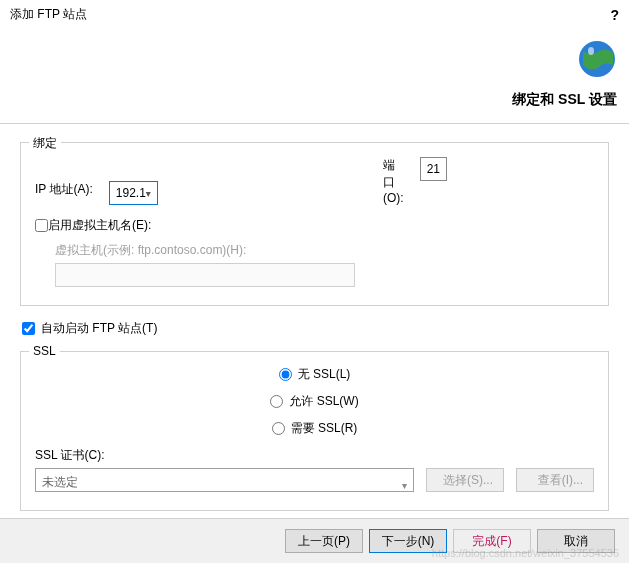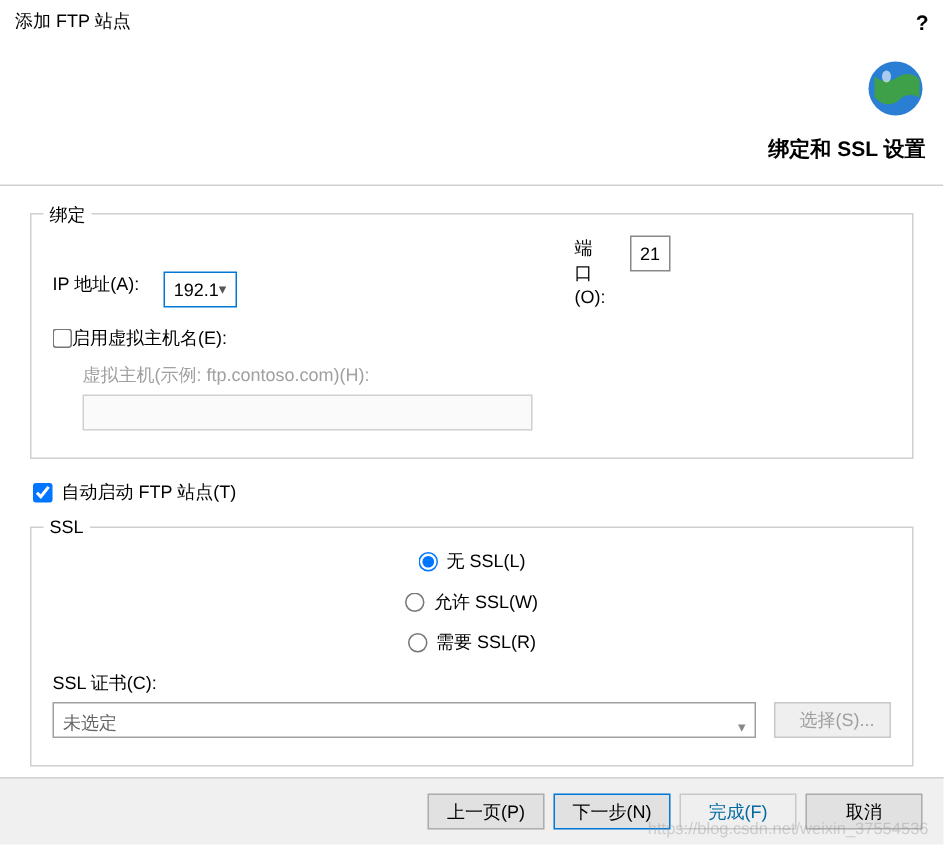--- a/index.html
+++ b/index.html
@@ -27,21 +27,21 @@
     .autostart { display: flex; align-items: center; gap: 6px; margin: 0 0 14px 2px; }
     .radio-row { display: flex; align-items: center; gap: 6px; margin-bottom: 10px; justify-content: center; }
     .radio-row input[type=radio] { width: 13px; height: 13px; }
     .cert-row { display: flex; align-items: center; gap: 12px; margin-top: 4px; }
     .cert-combo { flex: 1; display: flex; align-items: flex-end; height: 24px; border: 1px solid #a0a0a0; padding: 0 6px; font-size: 12px; background: #fff; justify-content: space-between; color: #666; }
     .cert-combo .chev { font-size: 10px; color: #888; }
     .btn-disabled { height: 24px; min-width: 78px; border: 1px solid #c8c8c8; background: #efefef; color: #a0a0a0; font-size: 12px; padding: 0 10px; text-align: right; }
     .footer { position: absolute; bottom: 0; left: 0; right: 0; border-top: 1px solid #d0d0d0; padding: 10px 14px; display: flex; justify-content: flex-end; gap: 6px; background: #f0f0f0; }
     .btn { height: 24px; min-width: 78px; border: 1px solid #adadad; background: #e1e1e1; font-size: 12px; padding: 0 10px; }
     .btn.default { border: 1px solid #0078d7; }
-    .btn.dis { color: #0369a1; border-color: #c8c8c8; background: #efefef; }
+    .btn.dis { color: #be185d; border-color: #c8c8c8; background: #efefef; }
     .watermark { position: absolute; bottom: 4px; right: 10px; font-size: 11px; color: rgba(150,150,150,0.4); pointer-events: none; }
     .cert-label { margin-top: 8px; display: block; }
   </style>
 </head>
 <body>
 
 <div class="titlebar">
   <span>添加 FTP 站点</span>
   <span class="help">?</span>
 </div>
@@ -101,20 +101,21 @@
       <input type="radio" name="ssl" style="">
       <label>需要 SSL(R)</label>
     </div>
     <label class="cert-label">SSL 证书(C):</label>
     <div class="cert-row">
       <div class="cert-combo">
         <span>未选定</span>
         <span class="chev">▾</span>
       </div>
       <button class="btn-disabled">选择(S)...</button>
+      <button class="btn-disabled">查看(I)...</button>
     </div>
   </div>
 
 </div>
 
 <div class="footer">
   <button class="btn">上一页(P)</button>
   <button class="btn default">下一步(N)</button>
   <button class="btn dis">完成(F)</button>
   <button class="btn">取消</button>

